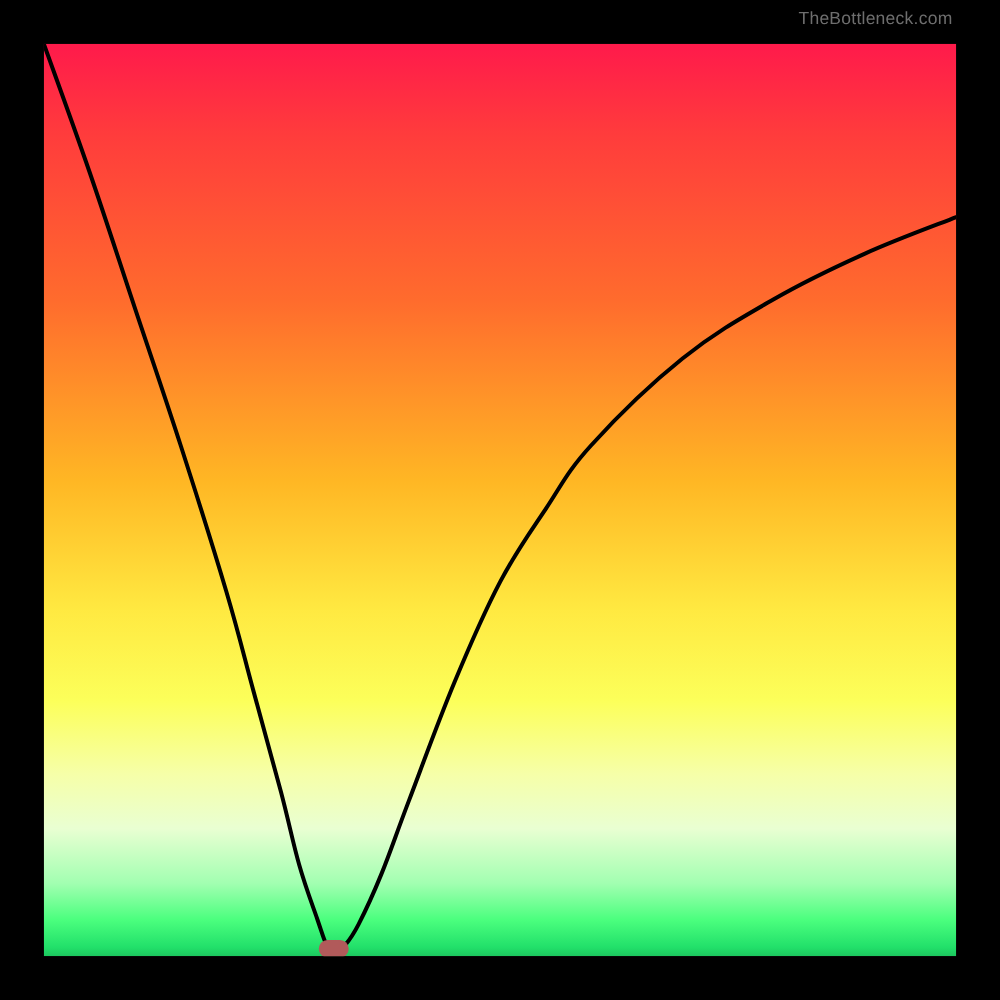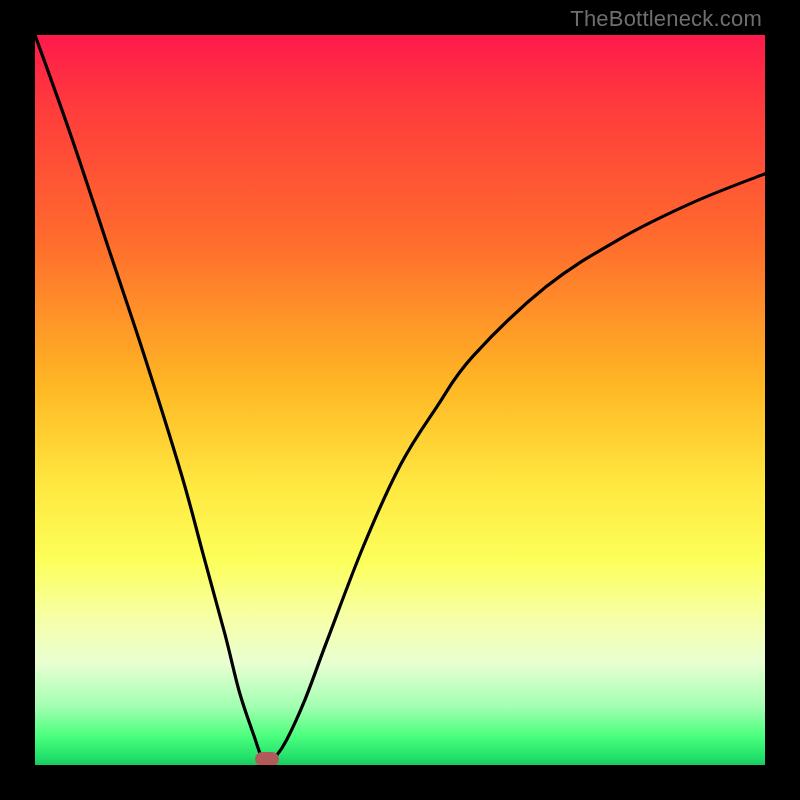--- a/index.html
+++ b/index.html
@@ -46,21 +46,21 @@
       #4bff7e 96%,
       #22e06a 99%,
       #1cc75e 100%
     );
   }
   .watermark {
     position: absolute;
     top: 6px;
     right: 38px;
     color: #6e6e6e;
-    font-size: 22px;
+    font-size: 14px;
     font-weight: 500;
     letter-spacing: .2px;
   }
   svg.curve {
     position: absolute;
     left: 0;
     top: 0;
     width: 100%;
     height: 100%;
   }

